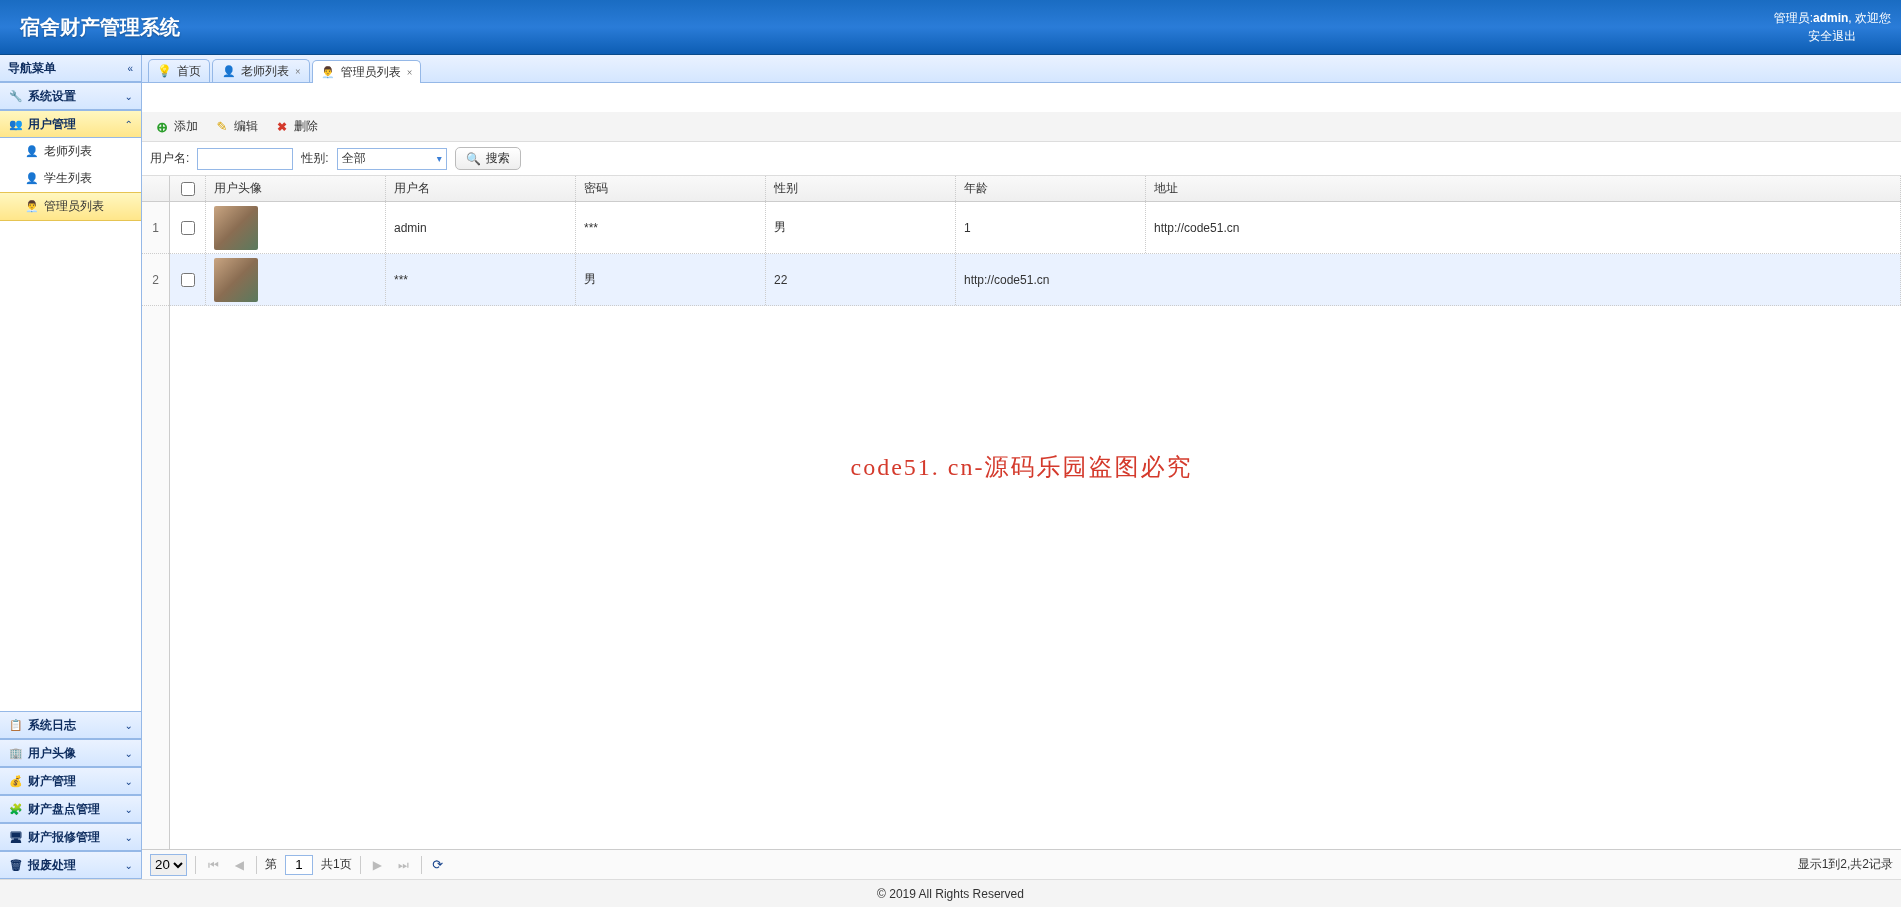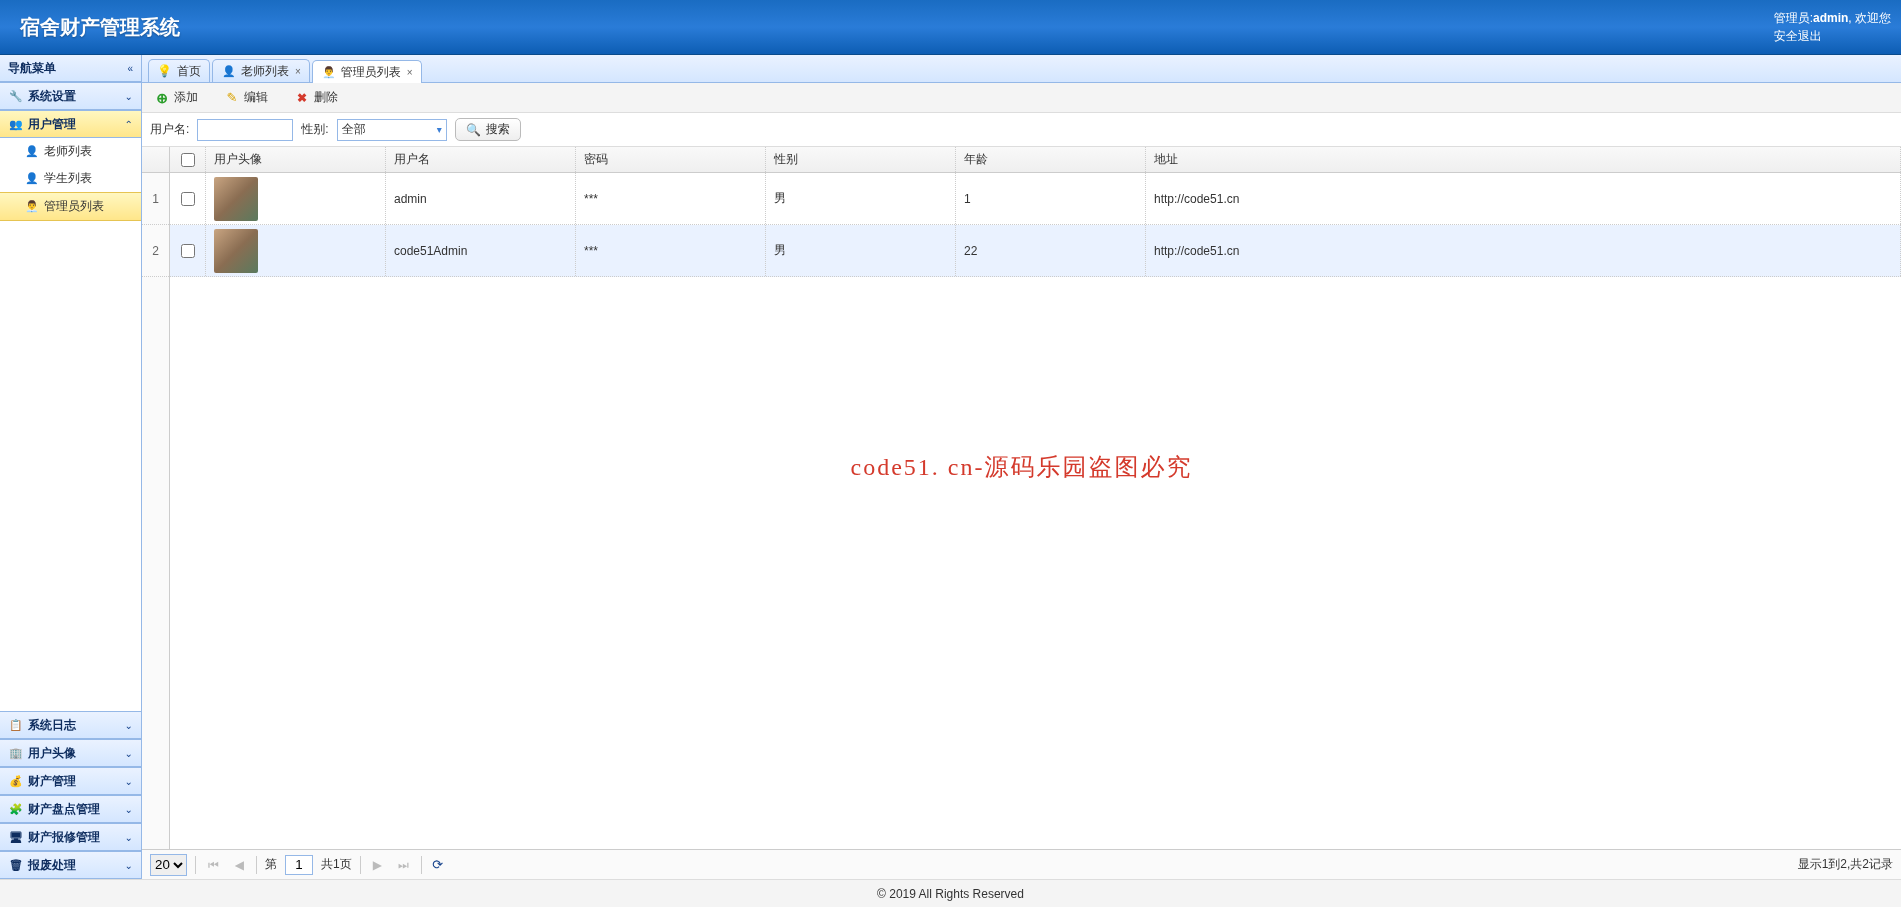--- a/index.html
+++ b/index.html
@@ -1,46 +1,46 @@
 <!DOCTYPE html>
 <html><head>
 <meta charset="utf-8">
 <style>
 * { box-sizing: border-box; margin: 0; padding: 0; }
 body { font-family: "Microsoft YaHei", Arial, sans-serif; font-size: 12px; color: #333; background: #fff; overflow: hidden; }
 
 
 .header { height: 55px; background: linear-gradient(to bottom, #1a6cc2 0%, #2a7cd8 50%, #0d5db3 100%); color: #fff; display: flex; align-items: center; justify-content: space-between; padding: 0 10px 0 20px; border-bottom: 1px solid #0a4a8a; }
 .header-title { font-size: 20px; font-weight: bold; text-shadow: 0 1px 2px rgba(0,0,0,0.3); text-align: center; }
-.header-right { text-align: left; font-size: 12px; line-height: 1.5; }
+.header-right { text-align: center; font-size: 12px; line-height: 1.5; }
 .header-right b { font-weight: bold; }
 
 
 .layout { display: flex; height: calc(100vh - 55px - 28px); }
 .sidebar { width: 142px; border-right: 1px solid #95b8e7; background: #fff; display: flex; flex-direction: column; }
 .main { flex: 1; display: flex; flex-direction: column; background: #fff; position: relative; }
 
 
 .acc-header { background: linear-gradient(to bottom, #eaf2ff 0%, #d4e6ff 100%); border-top: 1px solid #95b8e7; border-bottom: 1px solid #95b8e7; padding: 13px 8px; display: flex; align-items: center; justify-content: space-between; cursor: pointer; height: 25px; }
 .acc-header:first-child { border-top: none; }
 .acc-header.selected { background: linear-gradient(to bottom, #fff7c0 0%, #ffe68a 100%); }
 .acc-header .title { display: flex; align-items: center; gap: 4px; font-weight: bold; color: #0e2d5f; }
 .acc-header .chev { font-size: 10px; color: #15428b; }
 .acc-body { background: #fff; flex: 1; overflow: auto; }
 .nav-item { padding: 5px 8px 5px 24px; display: flex; align-items: center; gap: 4px; cursor: pointer; color: #333; }
 .nav-item.active { background: linear-gradient(to bottom, #fff7c0 0%, #ffe68a 100%); border: 1px solid #e6c452; border-left: none; border-right: none; }
 
 
 .tabbar { background: linear-gradient(to bottom, #eaf2ff 0%, #d4e6ff 100%); border-bottom: 1px solid #95b8e7; padding: 4px 6px 0 6px; display: flex; gap: 2px; height: 28px; }
-.tab { border: 1px solid #95b8e7; border-bottom: none; border-radius: 5px 5px 0 0; background: linear-gradient(to bottom, #eaf2ff 0%, #d4e6ff 100%); padding: 3px 8px; display: flex; align-items: center; gap: 4px; cursor: pointer; font-size: 12px; }
+.tab { border: 1px solid #95b8e7; border-bottom: none; border-radius: 5px 5px 0 0; background: linear-gradient(to bottom, #eaf2ff 0%, #d4e6ff 100%); padding: 3px 8px; display: flex; align-items: center; gap: 4px; cursor: pointer; font-size: 12px; font-family: Liberation Serif, serif; }
 .tab.active { background: #fff; position: relative; top: 1px; }
 .tab .close { font-size: 10px; color: #666; margin-left: 2px; }
 
 
-.toolbar { background: #f4f4f4; border-bottom: 1px solid #ddd; padding: 4px 8px; display: flex; gap: 18px; align-items: center; height: 30px; }
+.toolbar { background: #f4f4f4; border-bottom: 1px solid #ddd; padding: 4px 8px; display: flex; gap: 8px; align-items: center; height: 30px; margin-top: 29px; }
 .tb-btn { display: flex; align-items: center; gap: 4px; cursor: pointer; padding: 2px 4px; }
 
 
 .searchbar { padding: 6px 8px; display: flex; align-items: center; gap: 8px; border-bottom: 1px solid #ddd; height: 34px; }
 .searchbar label { white-space: nowrap; }
 .text-input { border: 1px solid #95b8e7; height: 22px; padding: 0 4px; width: 96px; }
 .combo { border: 1px solid #95b8e7; height: 22px; width: 110px; display: flex; align-items: center; justify-content: space-between; padding: 0 4px; background: #fff; }
 .combo .arrow { color: #3b7fd6; font-size: 10px; }
 .link-btn { border: 1px solid #bbb; border-radius: 5px; background: linear-gradient(to bottom, #fff 0%, #eee 100%); padding: 2px 10px; display: flex; align-items: center; gap: 4px; cursor: pointer; }
 
@@ -275,21 +275,20 @@
           <div class="cell col-age">1</div>
           <div class="cell col-addr">http://code51.cn</div>
         </div>
         <div class="grid-row hl">
           <div class="cell col-chk">
               <input type="checkbox" style="">
             </div>
           <div class="cell col-avatar">
               <span class="avatar"></span>
             </div>
-          <div class="cell col-user">code51Admin</div>
           <div class="cell col-pwd">***</div>
           <div class="cell col-gender">男</div>
           <div class="cell col-age">22</div>
           <div class="cell col-addr">http://code51.cn</div>
         </div>
       </div>
     </div>
 
     <div class="watermark">code51. cn-源码乐园盗图必究</div>
 

